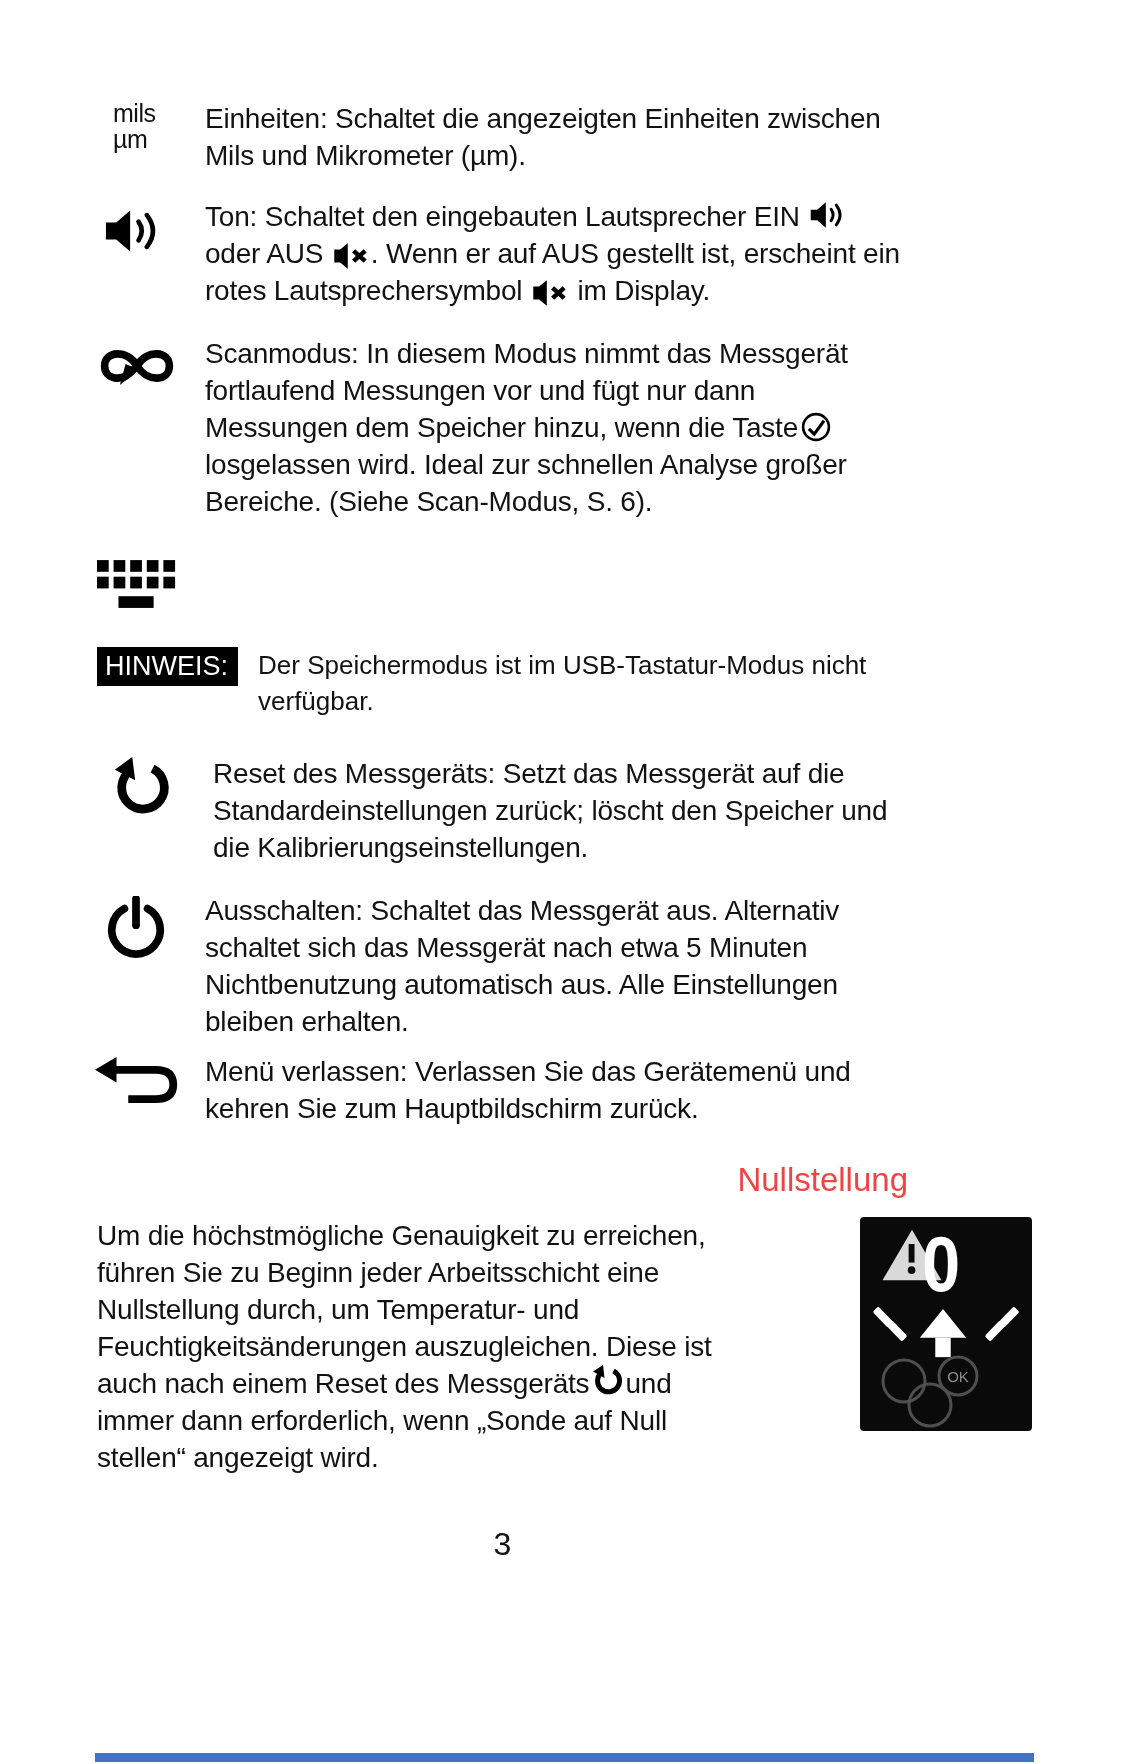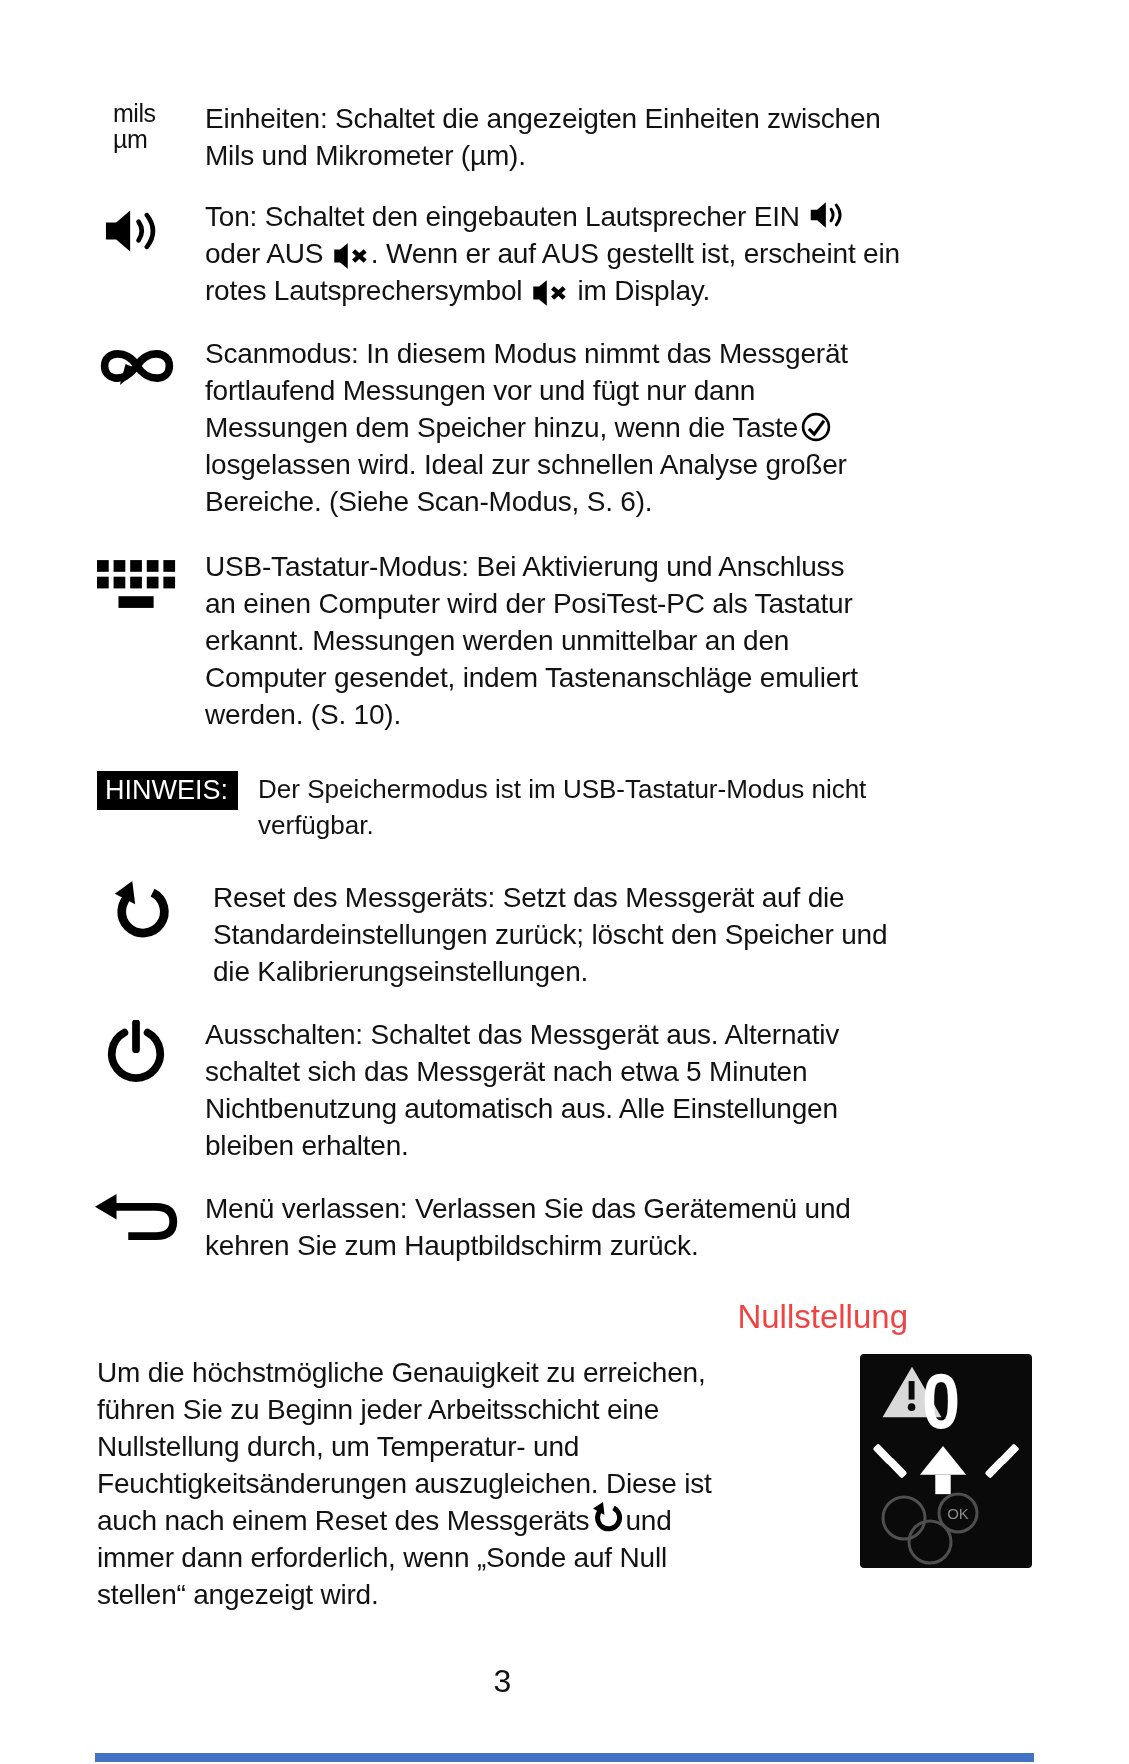--- a/index.html
+++ b/index.html
@@ -22,21 +22,21 @@
   
   .units-icon{font-size:25px;line-height:26px;padding-left:16px;letter-spacing:-0.5px;}
   .units-icon span{display:block;}
 
   
   .sec-ton{margin-bottom:26px;}
   .sec-scan{margin-bottom:28px;}
   .sec-usb{margin-bottom:38px;}
   .sec-hinweis{margin-bottom:36px;}
   .sec-reset{margin-bottom:26px;gap:8px;}
-  .sec-power{margin-bottom:26px;}
+  .sec-power{margin-bottom:13px;}
   .sec-exit{margin-bottom:32px;}
 
   
   .hinweis-row{display:flex;}
   .hinweis-label{
     background:#000;color:#fff;
     font-size:27px;line-height:34px;
     padding:2px 10px 3px 8px;
     align-self:flex-start;
     margin-right:20px;flex-shrink:0;
@@ -154,27 +154,20 @@
               <rect x="68" y="0" width="12" height="12"></rect>
             <rect x="0" y="17" width="12" height="12"></rect>
               <rect x="17" y="17" width="12" height="12"></rect>
               <rect x="34" y="17" width="12" height="12"></rect>
               <rect x="51" y="17" width="12" height="12"></rect>
               <rect x="68" y="17" width="12" height="12"></rect>
             <rect x="22" y="37" width="36" height="12"></rect>
           </g>
         </svg>
       </div>
-      <div class="text-col">
-        <span class="t">USB-Tastatur-Modus: Bei Aktivierung und Anschluss
-an einen Computer wird der PosiTest-PC als Tastatur
-erkannt. Messungen werden unmittelbar an den
-Computer gesendet, indem Tastenanschläge emuliert
-werden. (S. 10).</span>
-      </div>
     </div>
 
     <div class="section sec-hinweis hinweis-row">
       <div class="hinweis-label">HINWEIS:</div>
       <div class="hinweis-text">
         <span class="t">Der Speichermodus ist im USB-Tastatur-Modus nicht
 verfügbar.</span>
       </div>
     </div>
 

